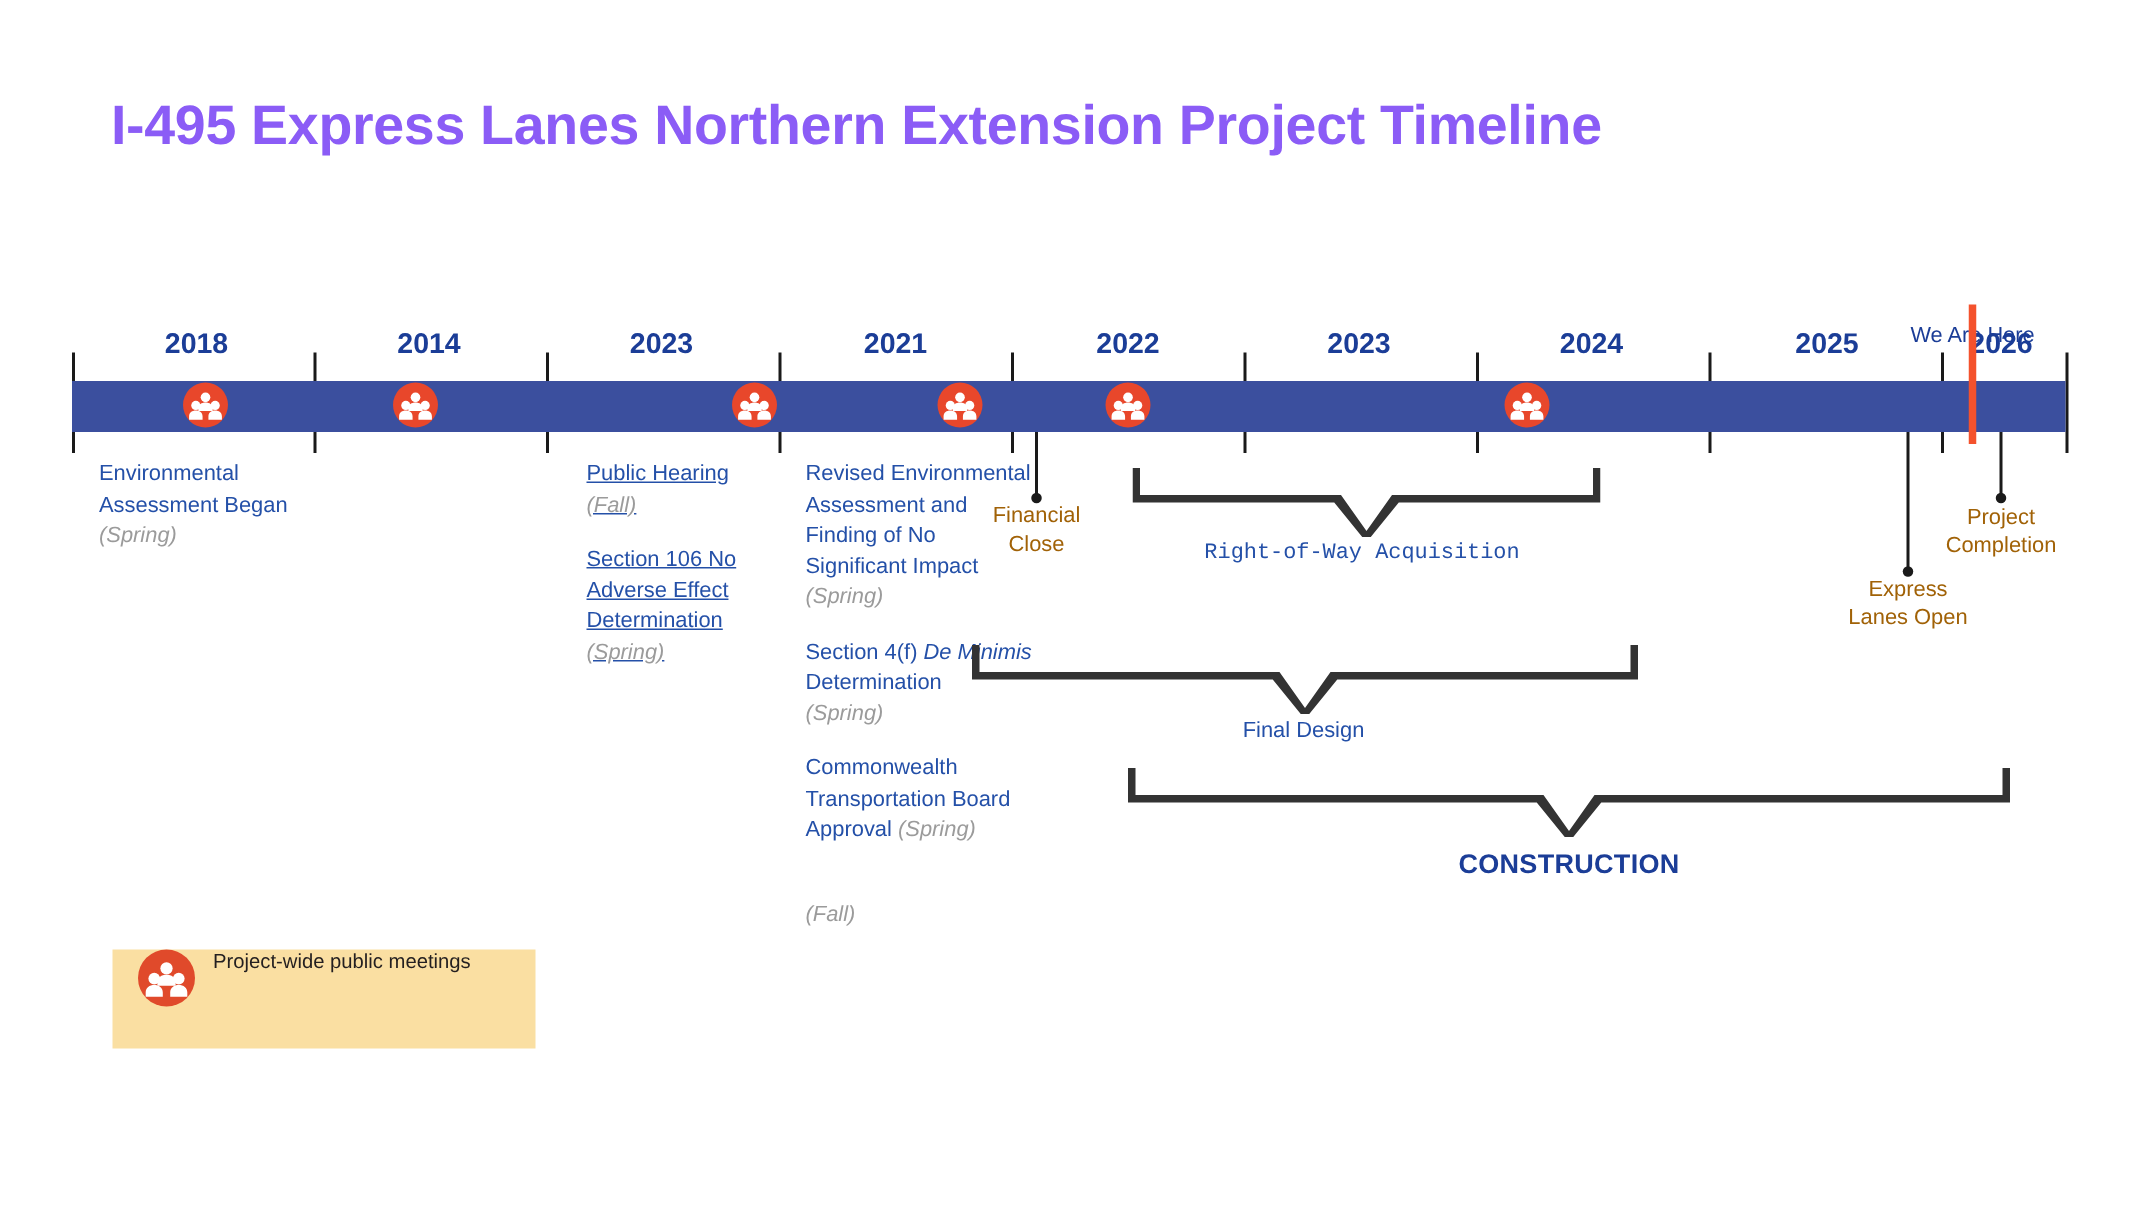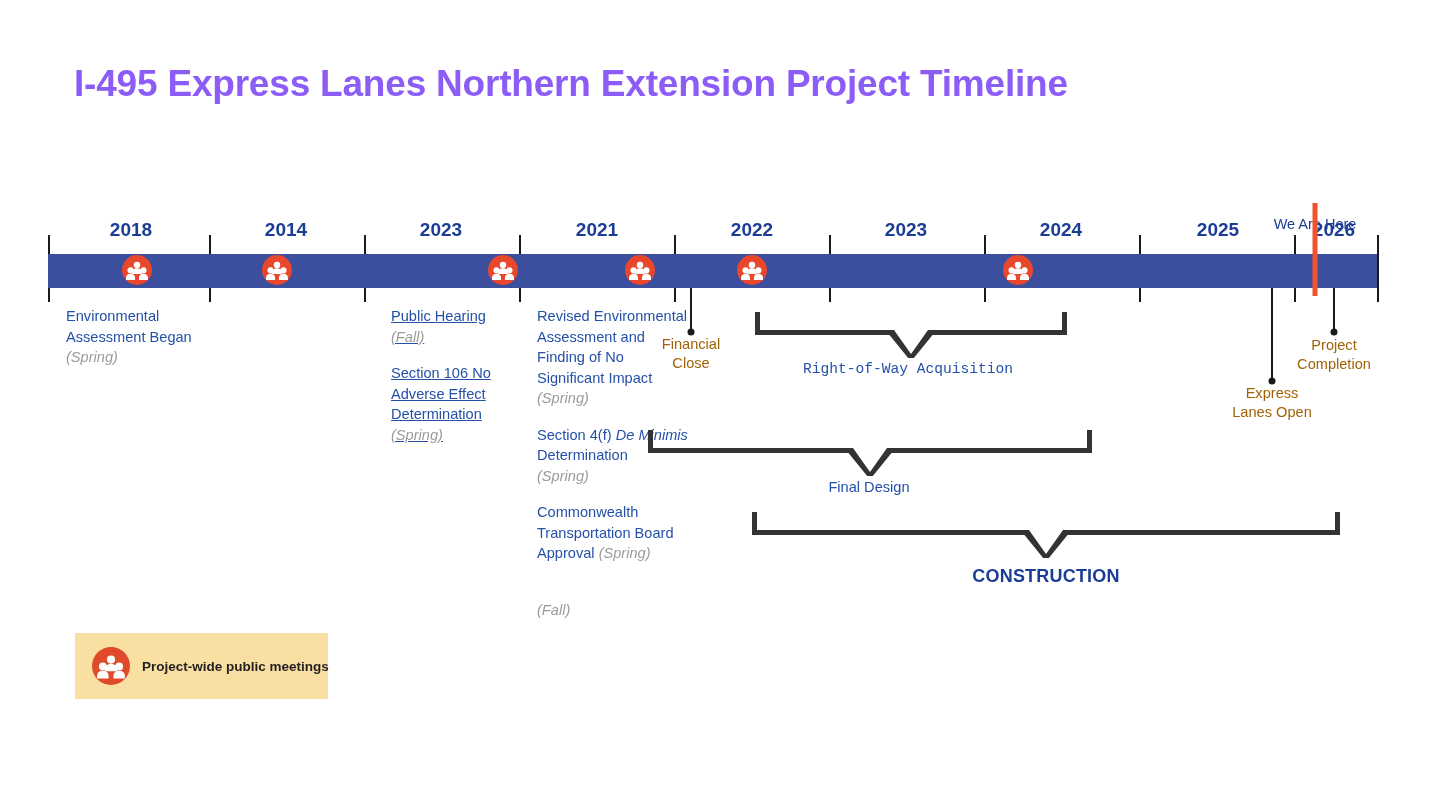--- a/index.html
+++ b/index.html
@@ -147,26 +147,24 @@
     font-size: 18px;
     color: #1b3d97;
     letter-spacing: 0.2px;
   }
 
   
   .legend {
     position: absolute;
     left: 75px;
     top: 633px;
-    width: 253px;
+    width: 282px;
     height: 66px;
     background: #fadfa2;
     display: flex;
-    align-items: center;
-    font-weight: bold;
   }
   .legend-icon {
     width: 38px;
     height: 38px;
     border-radius: 50%;
     background: #e04a2b;
     margin-left: 17px;
     flex: none;
   }
   .legend-text {

